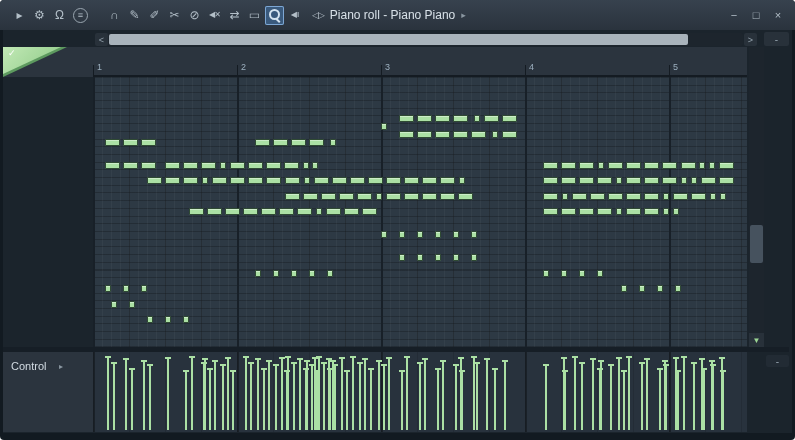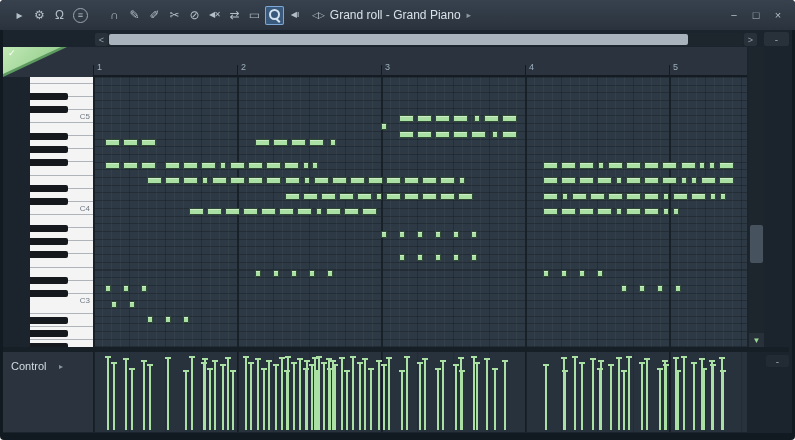--- a/index.html
+++ b/index.html
@@ -102,21 +102,21 @@
         <span class="tb-icon">✂</span>
         <span class="tb-icon">⊘</span>
         <span class="tb-icon small">◀✕</span>
         <span class="tb-icon">⇄</span>
         <span class="tb-icon">▭</span>
         <span class="tb-icon active magnifier"></span>
         <span class="tb-icon small">◀‖</span>
       </div>
     <div class="title-group">
       <span class="preview-icon">◁▷</span>
-      <span>Grand roll - Grand Piano</span>
+      <span>Piano roll - Piano Piano</span>
       <span class="title-arrow">▸</span>
     </div>
     <div class="win-controls">
         <span class="win-btn">−</span>
         <span class="win-btn">□</span>
         <span class="win-btn">×</span>
       </div>
   </div>
 
   <div class="content-bg"></div>
@@ -139,42 +139,20 @@
       <div class="bar-tick" style="left: 144px;"></div>
       <span class="bar-num" style="left: 148px;">2</span>
       <div class="bar-tick" style="left: 288px;"></div>
       <span class="bar-num" style="left: 292px;">3</span>
       <div class="bar-tick" style="left: 432px;"></div>
       <span class="bar-num" style="left: 436px;">4</span>
       <div class="bar-tick" style="left: 576px;"></div>
       <span class="bar-num" style="left: 580px;">5</span>
     </div>
 
-  <div class="keys-panel">
-    <div class="keyboard" id="keyboard">
-        <div class="black-key" style="top: 16.2px;"></div>
-        <div class="black-key" style="top: 29.4px;"></div>
-        <div class="black-key" style="top: 55.6px;"></div>
-        <div class="black-key" style="top: 68.8px;"></div>
-        <div class="black-key" style="top: 81.9px;"></div>
-        <div class="black-key" style="top: 108.2px;"></div>
-        <div class="black-key" style="top: 121.4px;"></div>
-        <div class="black-key" style="top: 147.6px;"></div>
-        <div class="black-key" style="top: 160.8px;"></div>
-        <div class="black-key" style="top: 173.9px;"></div>
-        <div class="black-key" style="top: 200.2px;"></div>
-        <div class="black-key" style="top: 213.4px;"></div>
-        <div class="black-key" style="top: 239.6px;"></div>
-        <div class="black-key" style="top: 252.8px;"></div>
-        <div class="black-key" style="top: 265.9px;"></div>
-        <span class="key-label" style="top: 35px;">C5</span>
-        <span class="key-label" style="top: 127px;">C4</span>
-        <span class="key-label" style="top: 219px;">C3</span>
-      </div>
-  </div>
 
   <div class="grid" id="grid">
       <div class="note" style="left: 306px; top: 38px; width: 15px; height: 7px;"></div>
       <div class="note" style="left: 324px; top: 38px; width: 15px; height: 7px;"></div>
       <div class="note" style="left: 342px; top: 38px; width: 15px; height: 7px;"></div>
       <div class="note" style="left: 360px; top: 38px; width: 15px; height: 7px;"></div>
       <div class="note" style="left: 381px; top: 38px; width: 6px; height: 7px;"></div>
       <div class="note" style="left: 391px; top: 38px; width: 15px; height: 7px;"></div>
       <div class="note" style="left: 409px; top: 38px; width: 15px; height: 7px;"></div>
       <div class="note" style="left: 288px; top: 46px; width: 6px; height: 7px;"></div>

